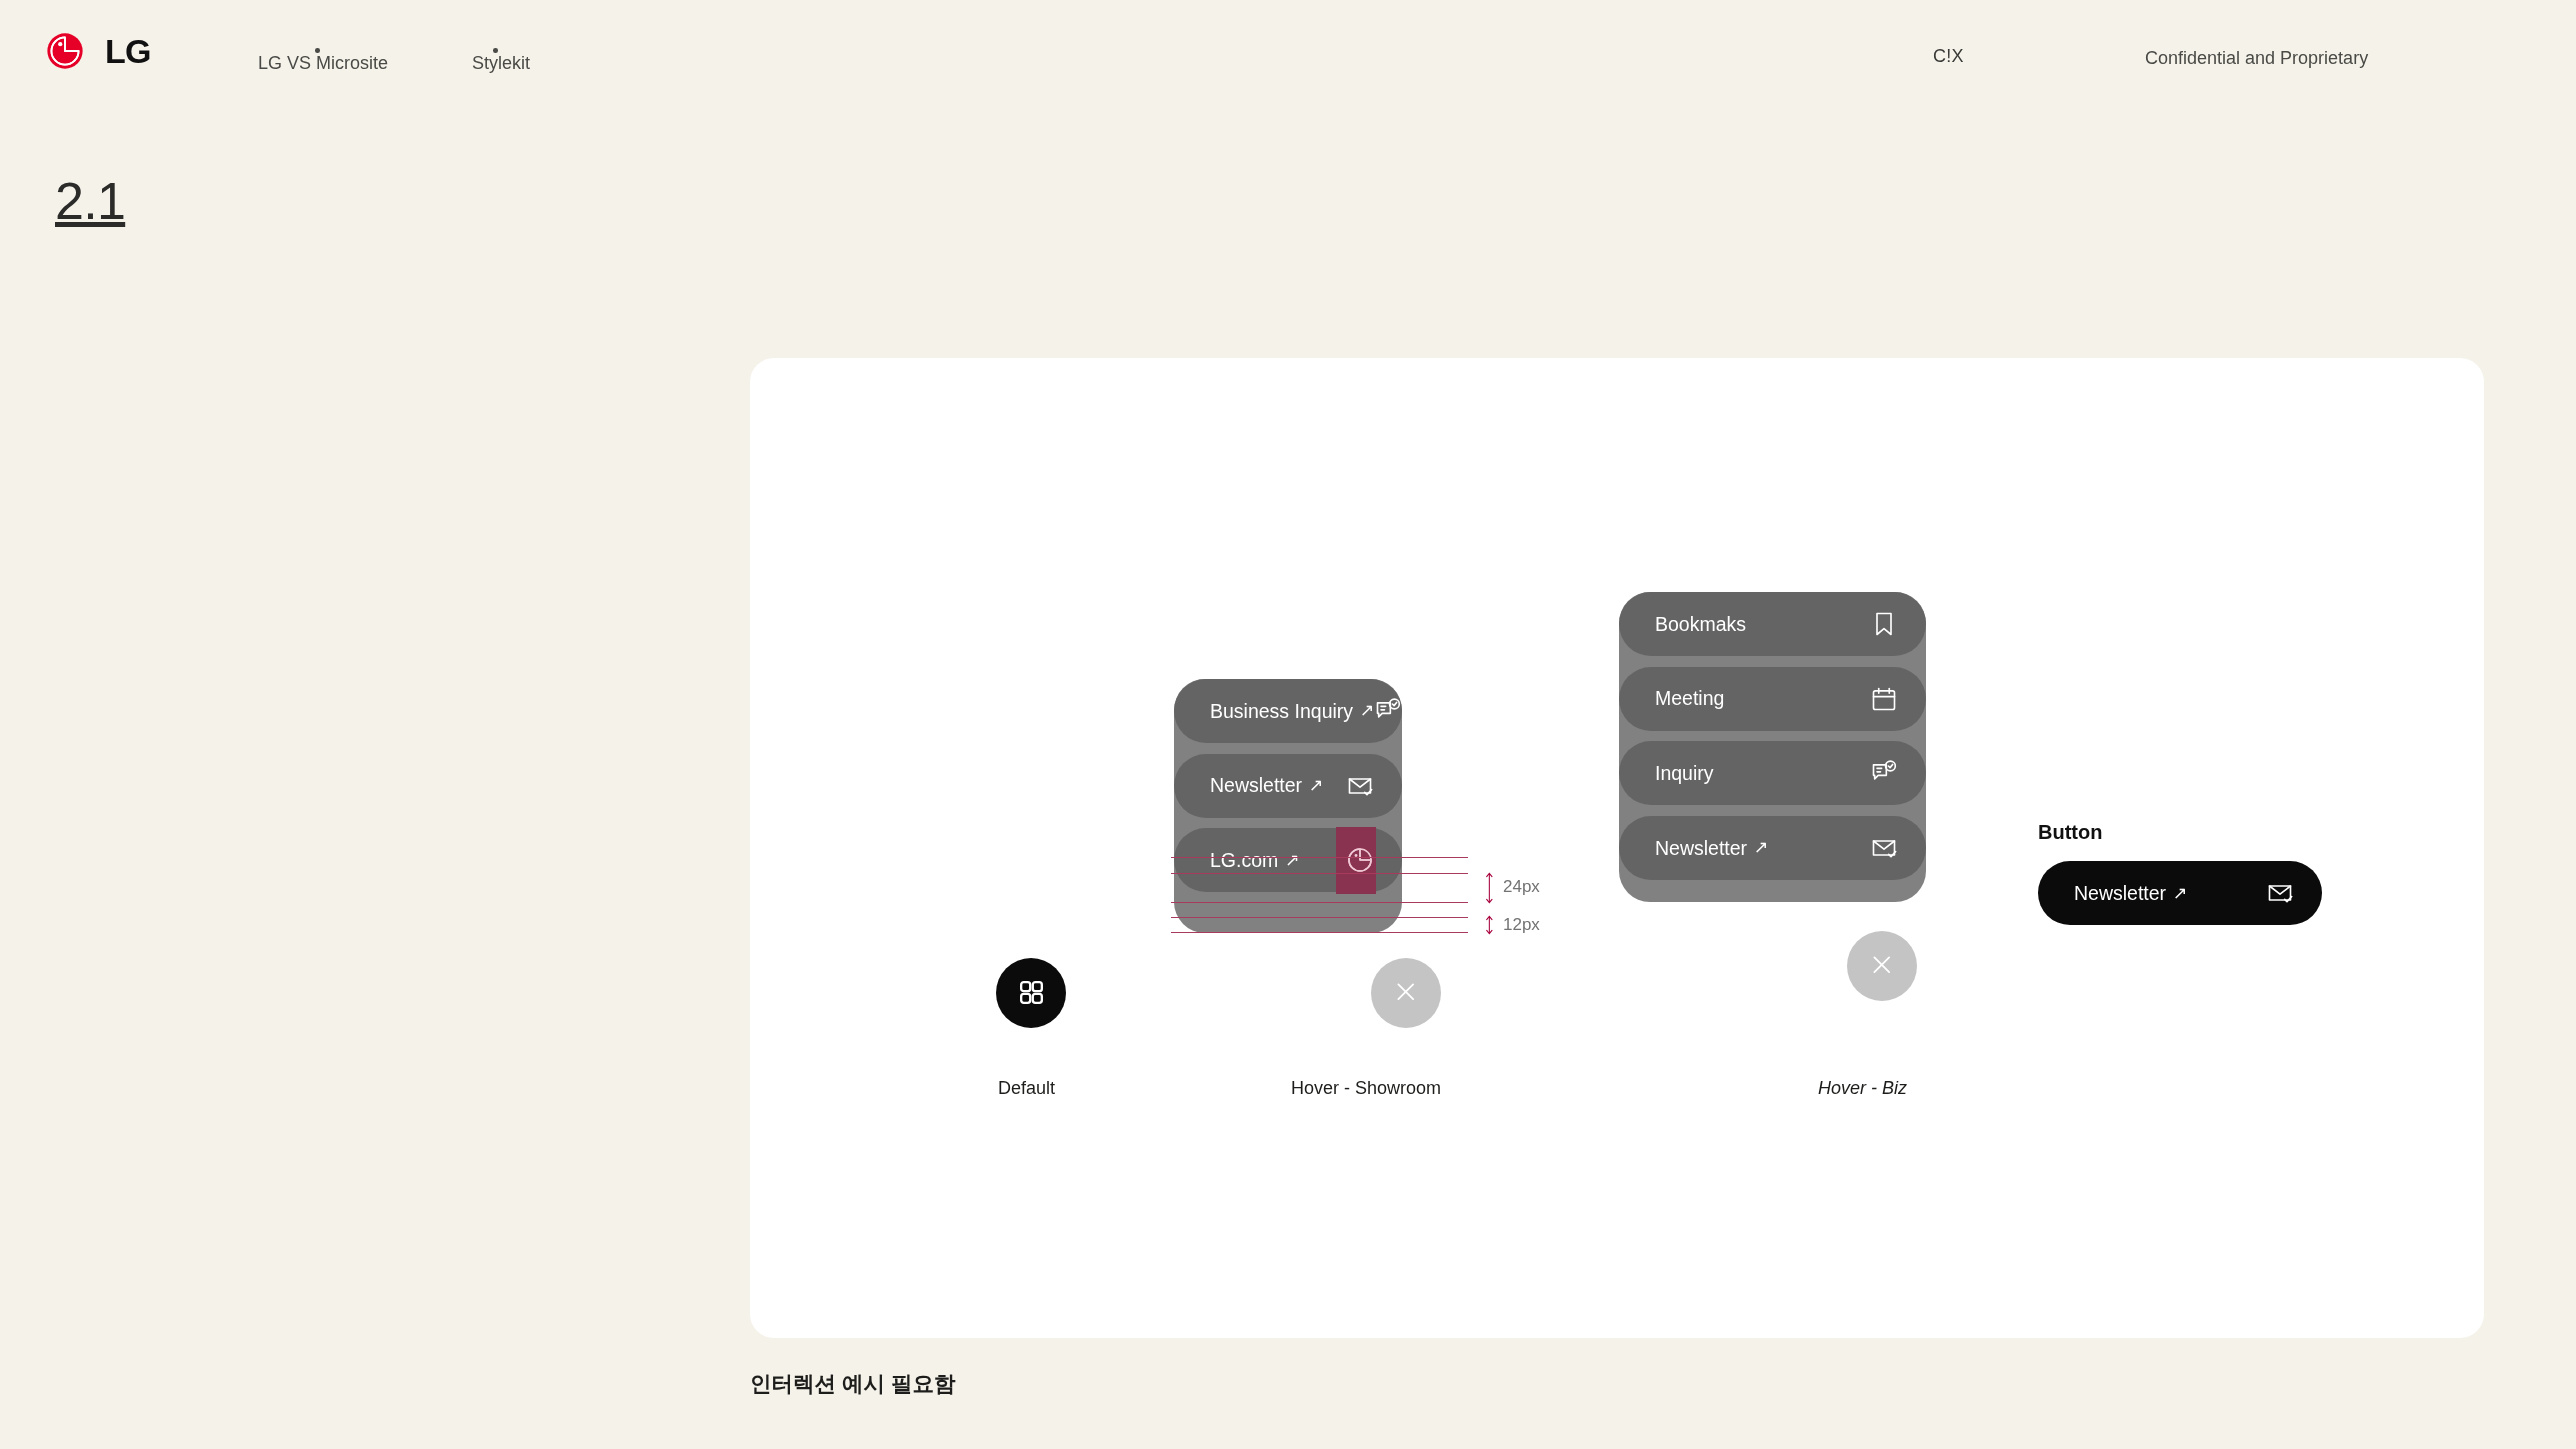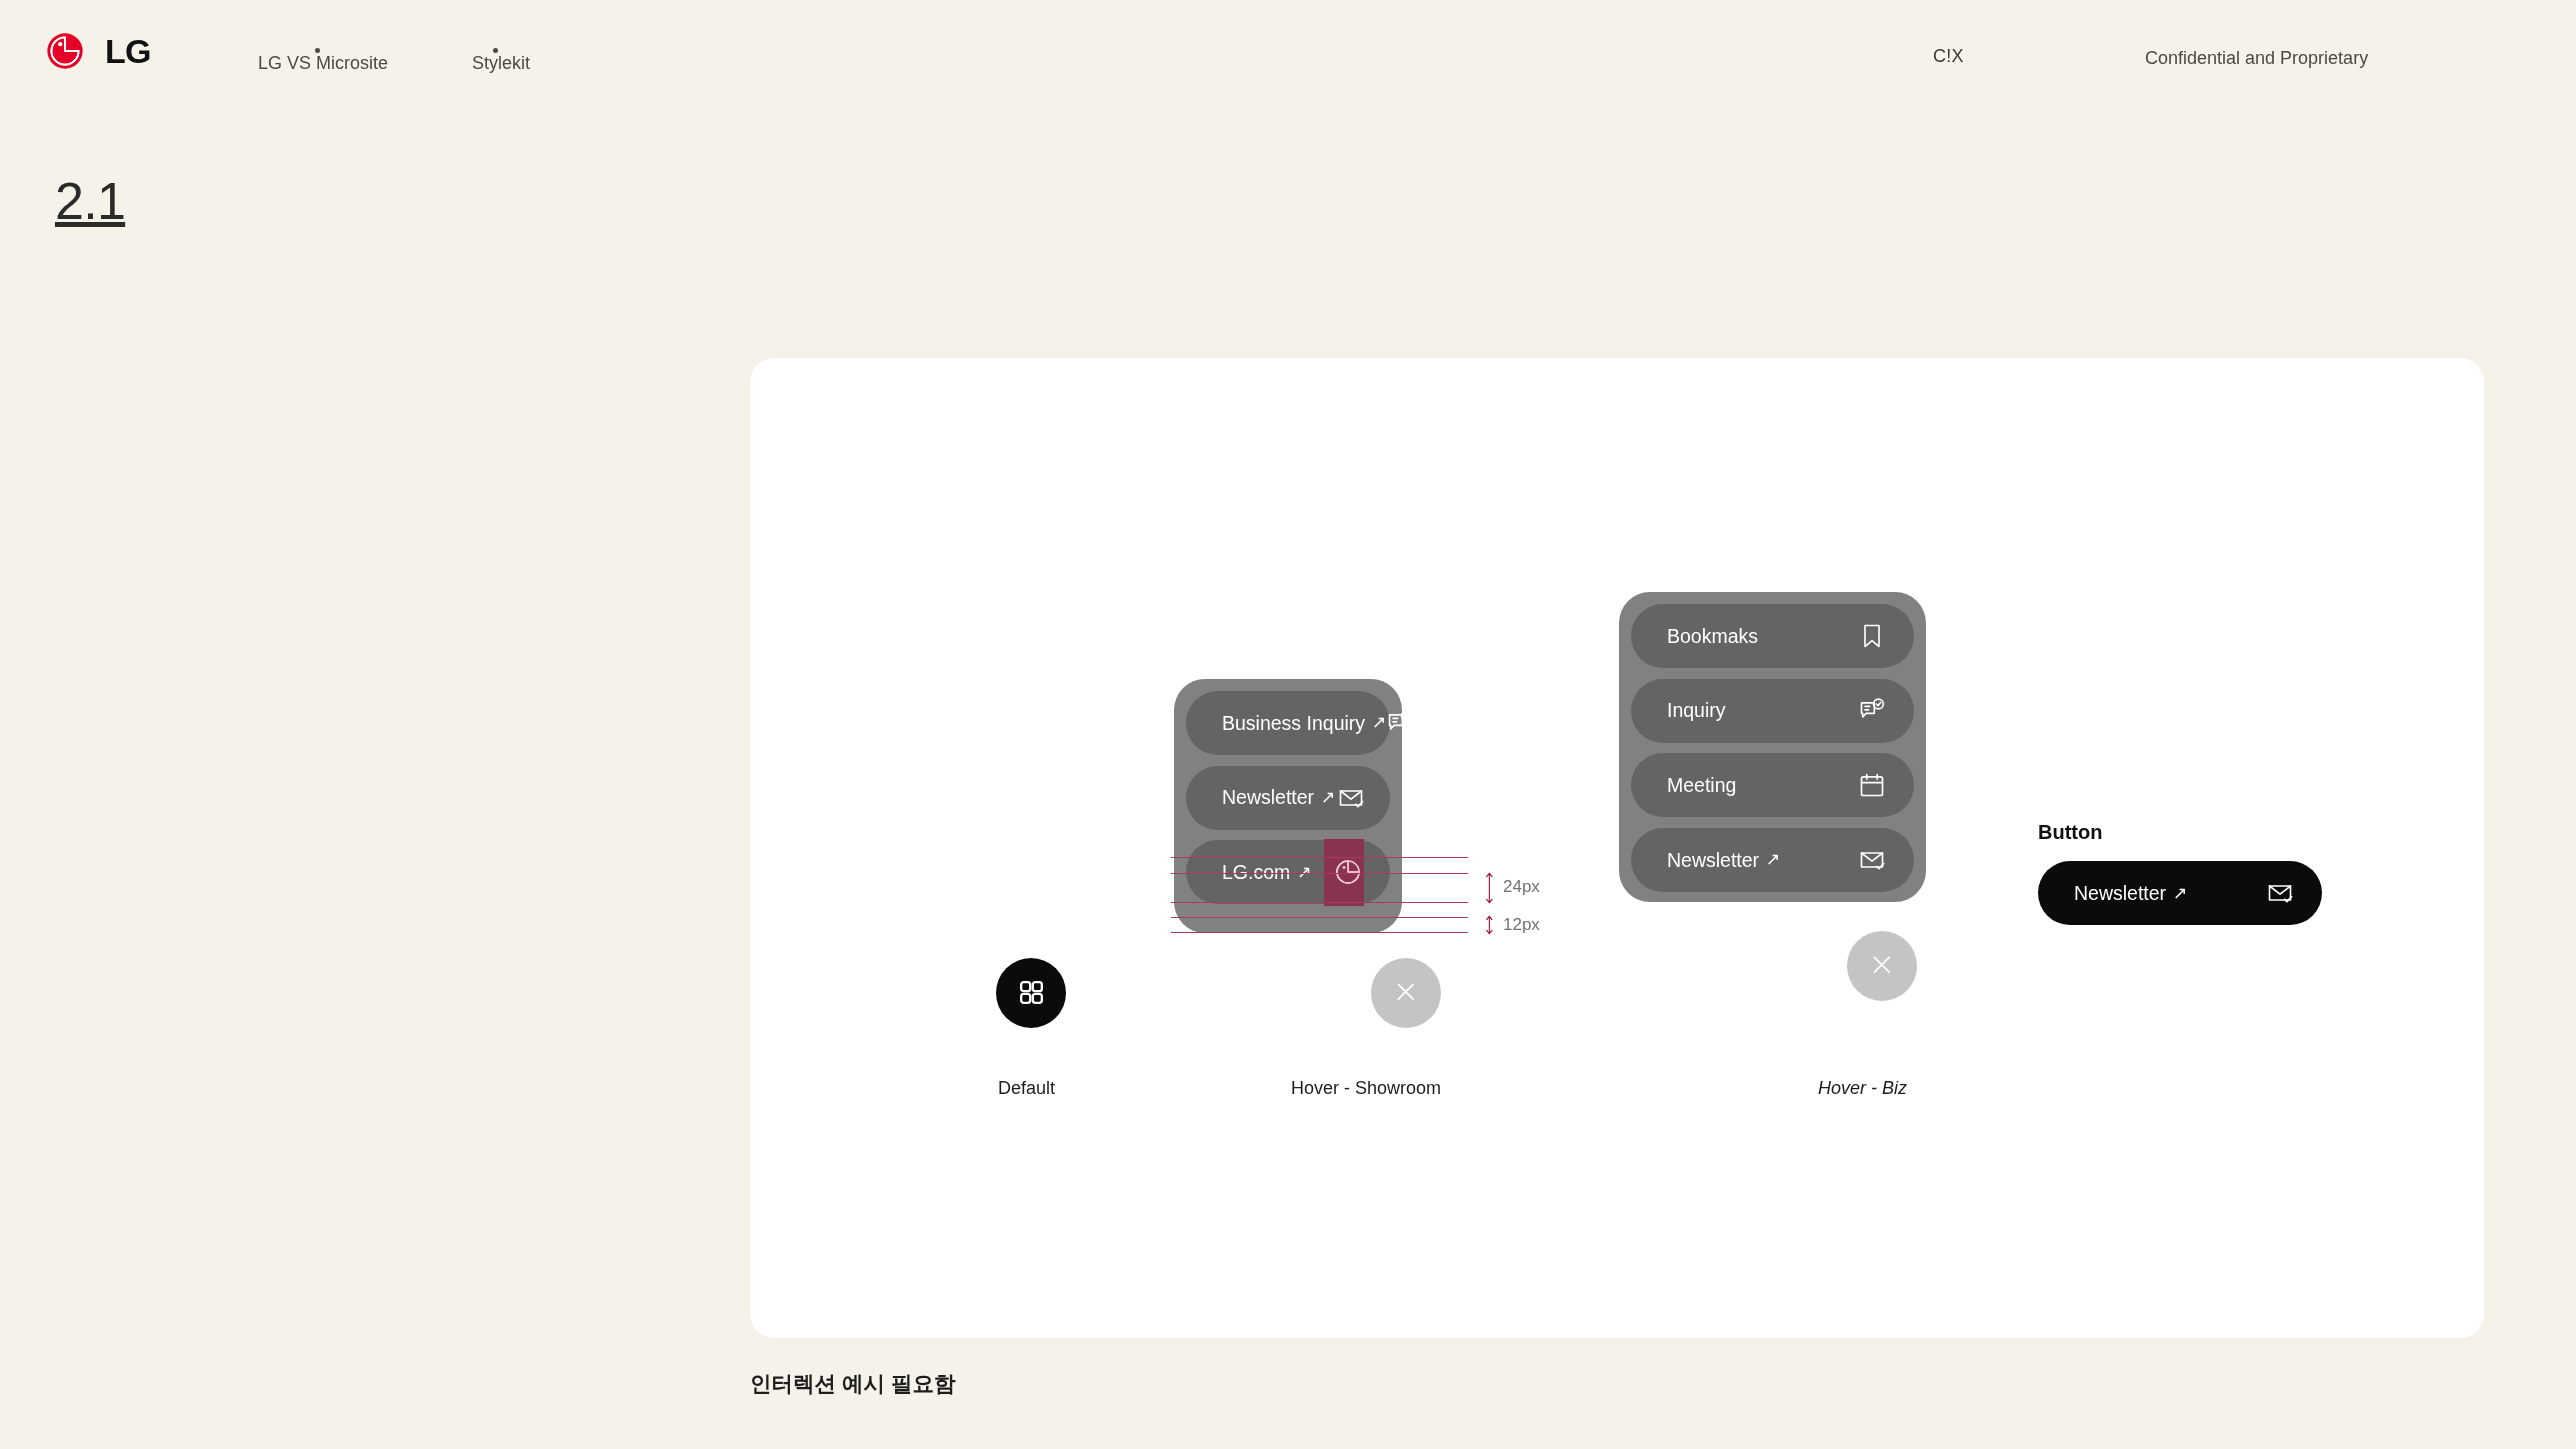--- a/index.html
+++ b/index.html
@@ -31,21 +31,21 @@
   
   .canvas{position:absolute;left:750px;top:358px;width:1734px;height:980px;background:#fff;border-radius:24px;}
   .caption{position:absolute;font-size:18px;color:#1d1d1b;white-space:nowrap;}
 
   
   .fab{position:absolute;width:70px;height:70px;border-radius:50%;display:flex;align-items:center;justify-content:center;}
   .fab-dark{background:#0b0b0b;}
   .fab-grey{background:#c4c4c4;}
 
   
-  .panel{position:absolute;background:rgba(118,118,118,.92);border-radius:31px;padding:12px;box-sizing:border-box;}
+  .panel{position:absolute;background:rgba(118,118,118,.92);border-radius:31px;box-sizing:border-box;}
   .menu-item{position:relative;height:64px;border-radius:32px;background:#646464;display:flex;align-items:center;box-sizing:border-box;padding:0 23px 0 36px;}
   .menu-item + .menu-item{margin-top:10.7px;}
   .menu-label{font-size:19.5px;color:#fff;font-weight:400;white-space:nowrap;display:flex;align-items:center;gap:6.7px;}
   .menu-icon{margin-left:auto;display:flex;align-items:center;justify-content:center;width:38px;height:38px;}
   .arrow-ne{font-size:17.4px;line-height:1;display:inline-block;}
 
   
   .hover-group{position:absolute;}
   .hover-label{font-size:20px;font-weight:bold;color:#111;}
   .pill-black{margin-top:17.4px;width:284px;height:64px;border-radius:32px;background:#0b0b0b;display:flex;align-items:center;box-sizing:border-box;padding:0 23px 0 36px;}
@@ -206,45 +206,45 @@
     </span>
     <span class="menu-icon">
       <svg width="28" height="28" viewBox="0 0 24 24" fill="none" stroke="#fff" stroke-width="1.4" stroke-linejoin="round">
         <path d="M6 3h12v18l-6-5-6 5z"></path>
       </svg>
     </span>
   </div>
 
   <div class="menu-item">
     <span class="menu-label">
+      <span>Meeting</span>
+      <span class="arrow-ne"></span>
+    </span>
+    <span class="menu-icon">
+      <svg width="28" height="28" viewBox="0 0 24 24" fill="none" stroke="#fff" stroke-width="1.4" stroke-linecap="round" stroke-linejoin="round">
+        <rect x="3" y="5" width="18" height="16" rx="1.6"></rect>
+        <line x1="3" y1="10" x2="21" y2="10"></line>
+        <line x1="7.5" y1="3" x2="7.5" y2="7"></line>
+        <line x1="16.5" y1="3" x2="16.5" y2="7"></line>
+      </svg>
+    </span>
+  </div>
+
+  <div class="menu-item">
+    <span class="menu-label">
       <span>Inquiry</span>
       <span class="arrow-ne"></span>
     </span>
     <span class="menu-icon">
       <svg width="28" height="28" viewBox="0 0 24 24" fill="none" stroke="#fff" stroke-width="1.4" stroke-linecap="round" stroke-linejoin="round">
         <path d="M3 5h11v9H7l-3 3v-3H3z"></path>
         <line x1="6" y1="8" x2="10" y2="8"></line>
         <line x1="6" y1="11" x2="9" y2="11"></line>
         <circle cx="17.5" cy="6" r="4.2"></circle>
         <polyline points="15.8,6 17.2,7.4 19.4,4.7"></polyline>
-      </svg>
-    </span>
-  </div>
-
-  <div class="menu-item">
-    <span class="menu-label">
-      <span>Meeting</span>
-      <span class="arrow-ne"></span>
-    </span>
-    <span class="menu-icon">
-      <svg width="28" height="28" viewBox="0 0 24 24" fill="none" stroke="#fff" stroke-width="1.4" stroke-linecap="round" stroke-linejoin="round">
-        <rect x="3" y="5" width="18" height="16" rx="1.6"></rect>
-        <line x1="3" y1="10" x2="21" y2="10"></line>
-        <line x1="7.5" y1="3" x2="7.5" y2="7"></line>
-        <line x1="16.5" y1="3" x2="16.5" y2="7"></line>
       </svg>
     </span>
   </div>
 
   <div class="menu-item">
     <span class="menu-label">
       <span>Newsletter</span>
       <span class="arrow-ne">↗</span>
     </span>
     <span class="menu-icon">

